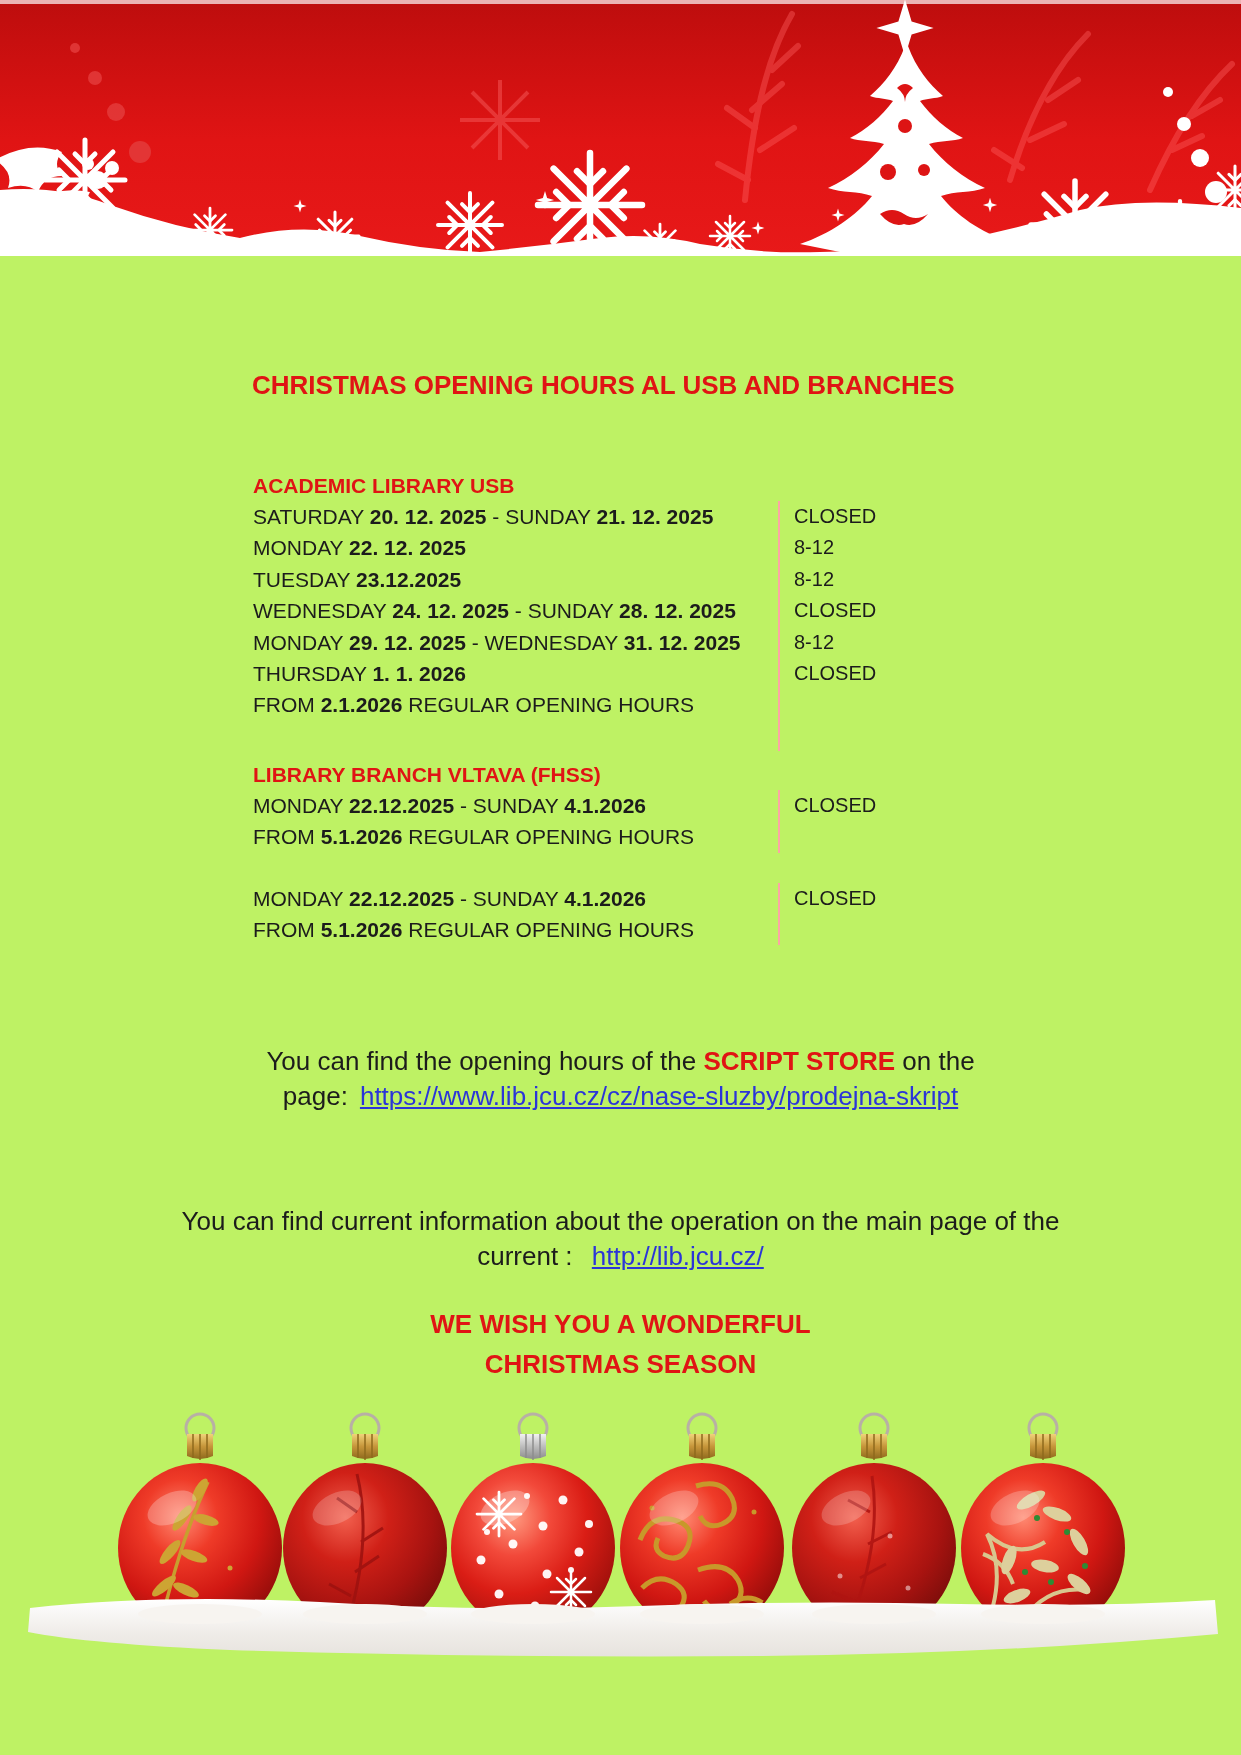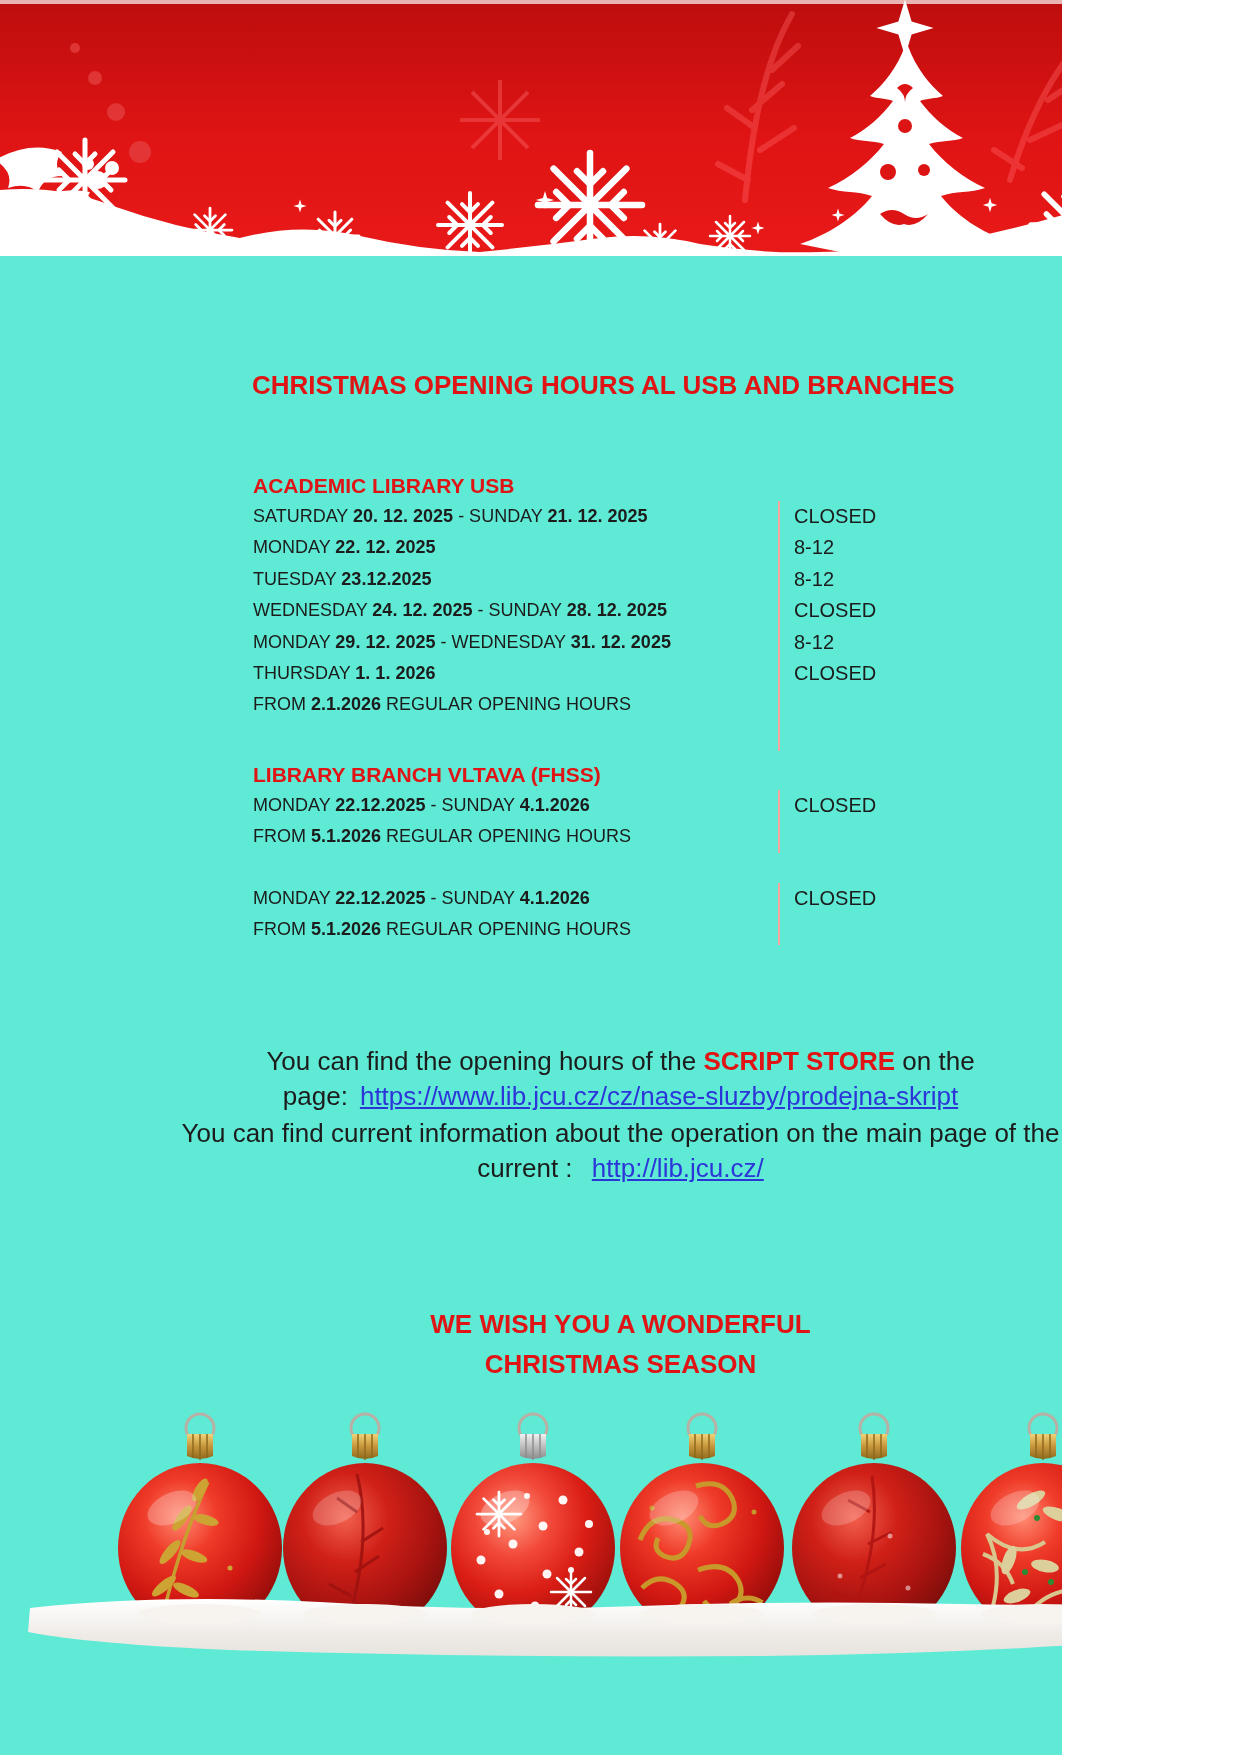--- a/index.html
+++ b/index.html
@@ -1,34 +1,34 @@
 <!DOCTYPE html>
 <html><head>
 <meta charset="utf-8">
 <style>
   html,body{margin:0;padding:0;background:#ffffff;}
-  .page{position:relative;width:1062px;height:1755px;background:#5eead4;overflow:hidden;
+  .page{position:relative;width:1241px;height:1755px;background:#bef264;overflow:hidden;
         font-family:"Liberation Sans", sans-serif;color:#1c1c1c;}
   svg{display:block;}
   .banner{position:absolute;top:0;left:0;}
   .title{position:absolute;left:252px;top:370px;font-size:26px;font-weight:bold;color:#e01414;white-space:nowrap;}
   .sections{position:absolute;left:253px;top:470px;width:680px;}
   .section-heading{font-size:21px;font-weight:bold;color:#e01414;line-height:31px;height:31px;}
   .hours-body{display:flex;align-items:stretch;}
   .col-left{width:525px;}
   .col-right{border-left:2px solid #fca5a5;padding-left:14px;min-width:90px;}
   .section:nth-child(1) .col-right{padding-bottom:30px;}
   .section:nth-child(1){margin-bottom:8px;}
   .section:nth-child(2){margin-bottom:30px;}
-  .hour-row{font-size:18px;line-height:31.4px;height:31.4px;white-space:nowrap;}
+  .hour-row{font-size:21px;line-height:31.4px;height:31.4px;white-space:nowrap;}
   .hour-row .b{font-weight:bold;}
   .status{font-size:20px;}
   .note{position:absolute;left:0;width:1241px;text-align:center;font-size:26px;line-height:35px;}
   #note1{top:1044px;}
-  #note2{top:1116px;}
+  #note2{top:1204px;}
   .red{color:#e01414;}
   .b{font-weight:bold;}
   .link{color:#2b35d8;text-decoration:underline;cursor:pointer;margin-left:12px;}
   .wish{position:absolute;left:0;top:1304px;width:1241px;text-align:center;
         color:#e01414;font-weight:bold;font-size:26px;line-height:40px;}
   .ornaments{position:absolute;top:1408px;left:0;}
 </style>
 </head>
 <body>
 

